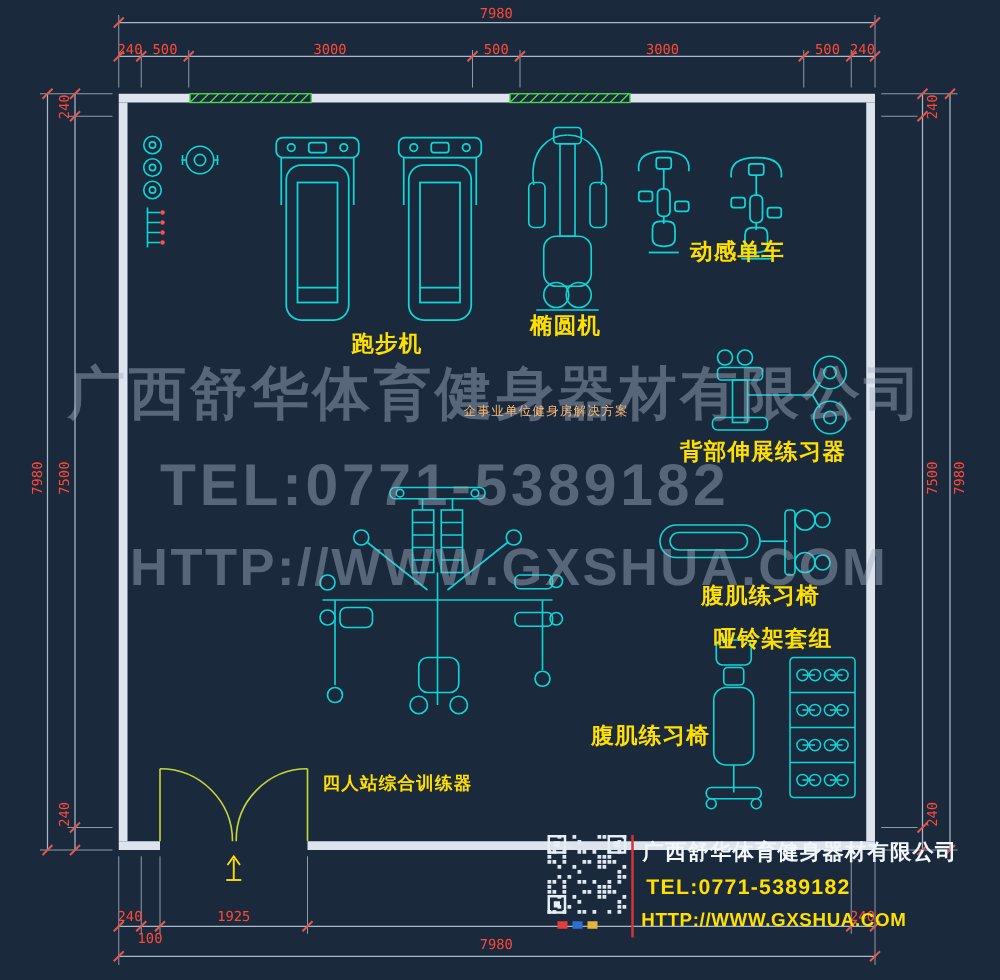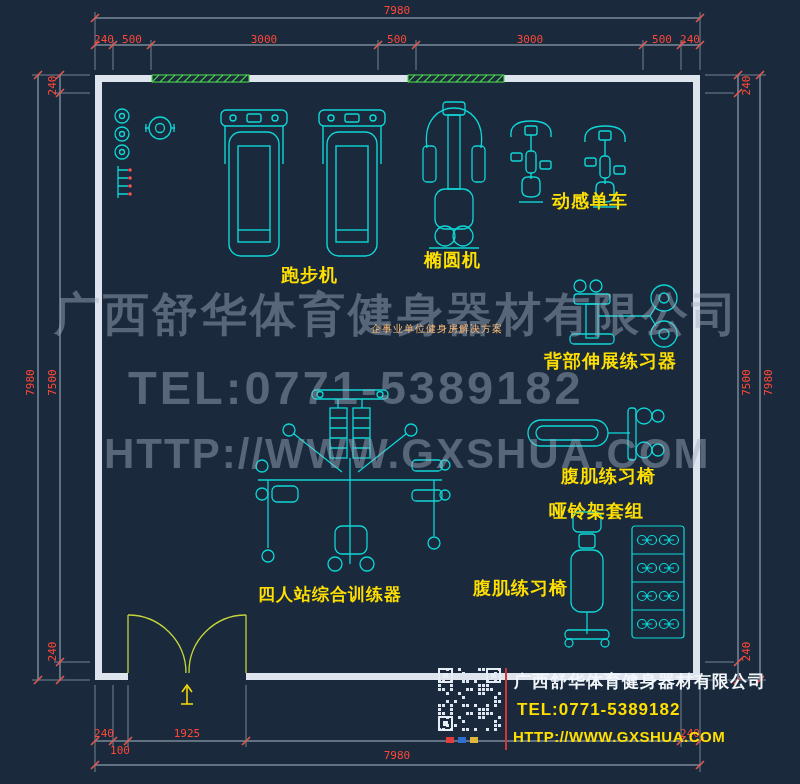--- a/index.html
+++ b/index.html
@@ -371,23 +371,23 @@
   <div class="dim" style="left:106px;top:744px;width:28px">100</div>
   <div class="dim" style="left:167px;top:727px;width:40px">1925</div>
   <div class="dim" style="left:676px;top:727px;width:28px">240</div>
   <div class="dim" style="left:372px;top:749px;width:50px">7980</div>
 
   <div class="eq-label" style="left:281px;top:263px">跑步机</div>
   <div class="eq-label" style="left:424px;top:248px">椭圆机</div>
   <div class="eq-label" style="left:552px;top:189px">动感单车</div>
   <div class="eq-label" style="left:544px;top:349px">背部伸展练习器</div>
   <div class="eq-label" style="left:561px;top:464px">腹肌练习椅</div>
-  <div class="eq-label" style="left:549px;top:499px">哑铃架套组</div>
+  <div class="eq-label" style="left:571px;top:499px">哑铃架套组</div>
   <div class="eq-label" style="left:473px;top:576px">腹肌练习椅</div>
-  <div class="eq-label" style="left:258px;top:583px;font-size:17px">四人站综合训练器</div>
+  <div class="eq-label" style="left:258px;top:618px;font-size:14px">四人站综合训练器</div>
 
   <div class="solution" style="left:330px;top:322px;width:214px">
     <div class="sol-title">企事业单位健身房解决方案</div>
   </div>
 
   <div class="ft ft-company" style="left:514px;top:670px">广西舒华体育健身器材有限公司</div>
   <div class="ft ft-tel" style="left:517px;top:700px">TEL:0771-5389182</div>
   <div class="ft ft-web" style="left:513px;top:728px">HTTP://WWW.GXSHUA.COM</div>
 
 </div>

